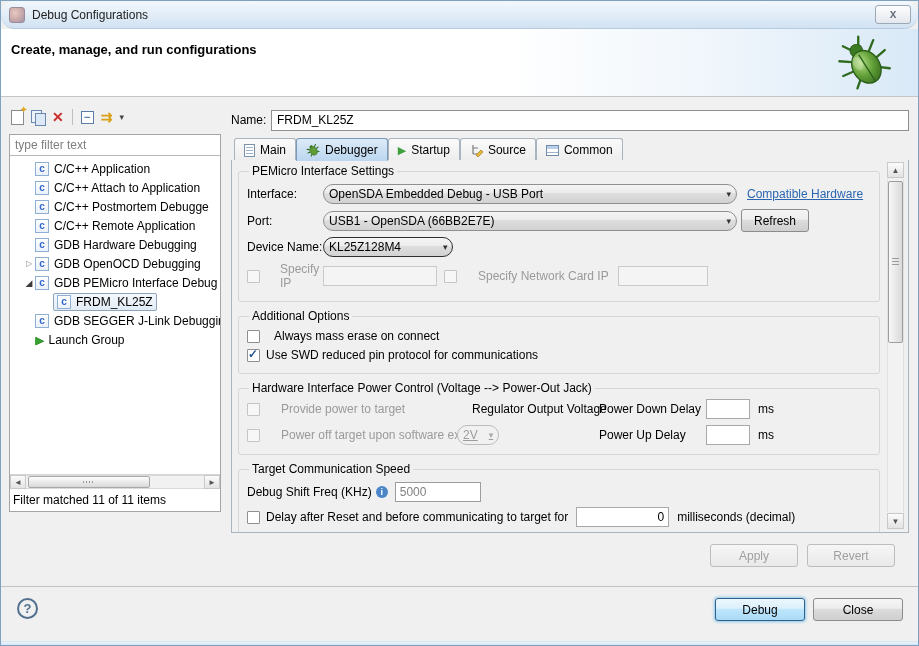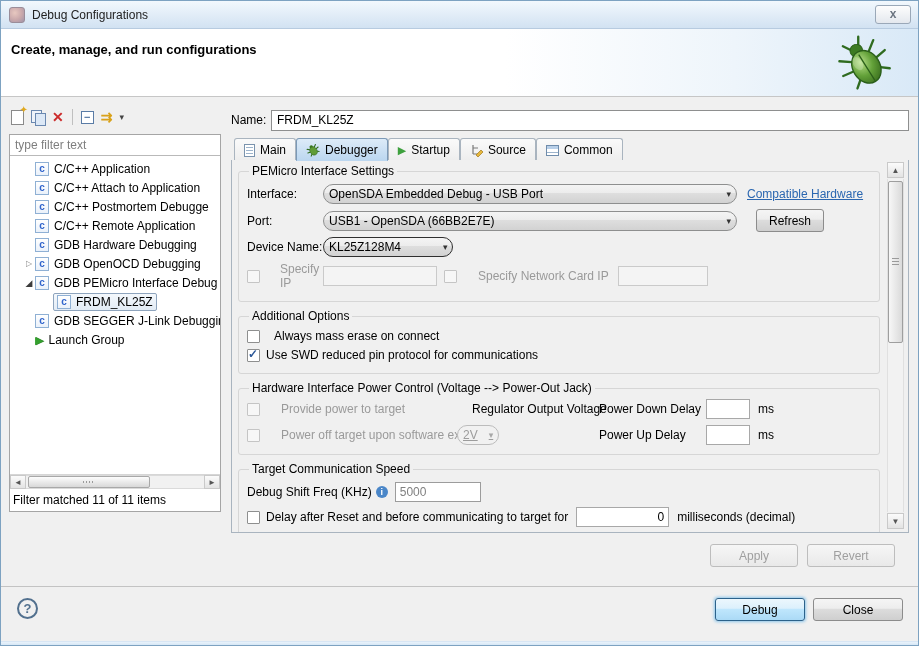--- a/index.html
+++ b/index.html
@@ -5,21 +5,21 @@
   * { box-sizing: border-box; margin: 0; padding: 0; }
   html,body { background:#555; }
   body { font-family: "Liberation Sans", sans-serif; font-size:12px; color:#000; }
 
   .window { position:relative; width:919px; height:646px; background:#f0f0f0;
             border:1px solid #7da2c1; overflow:hidden; margin:0 auto; }
 
   
   .titlebar { position:absolute; left:0; top:0; width:100%; height:28px;
               background:linear-gradient(#f2f8fd,#d2e2f2); border-bottom:1px solid #b7cbe0;
-              display:flex; align-items:center; padding:0 8px; }
+              display:flex; align-items:center; padding:0 8px;border-radius:14px; }
   .win-icon { width:16px; height:16px; border-radius:3px; margin-right:7px;
               background:radial-gradient(circle at 35% 35%, #e8c8c0, #c9a8ab 55%, #9f93a8);
               border:1px solid #9a8d99; }
   .win-title { font-size:12px; color:#222; }
   .close-btn { position:absolute; right:7px; top:4px; width:36px; height:19px;
                border:1px solid #9aa8b8; border-radius:3px;
                background:linear-gradient(#fdfdfd,#e4e8ee);
                color:#6b7480; font-weight:bold; font-size:12px; text-align:center; line-height:17px;
                cursor:default; }
 
@@ -345,21 +345,21 @@
             <span class="arr">▾</span>
           </div>
           <span class="link">Compatible Hardware</span>
         </div>
         <div class="frow">
           <span class="lab76">Port:</span>
           <div class="combo w414">
             <span>USB1 - OpenSDA (66BB2E7E)</span>
             <span class="arr">▾</span>
           </div>
-          <button class="btn" style="margin-left:19px;">Refresh</button>
+          <button class="btn" style="margin-left:4px;">Refresh</button>
         </div>
         <div class="frow">
           <span class="lab76">Device Name:</span>
           <div class="combo w130">
             <span>KL25Z128M4</span>
             <span class="arr">▾</span>
           </div>
         </div>
         <div class="frow">
           <span class="cbwrap lab76" style="gap:4px;">

